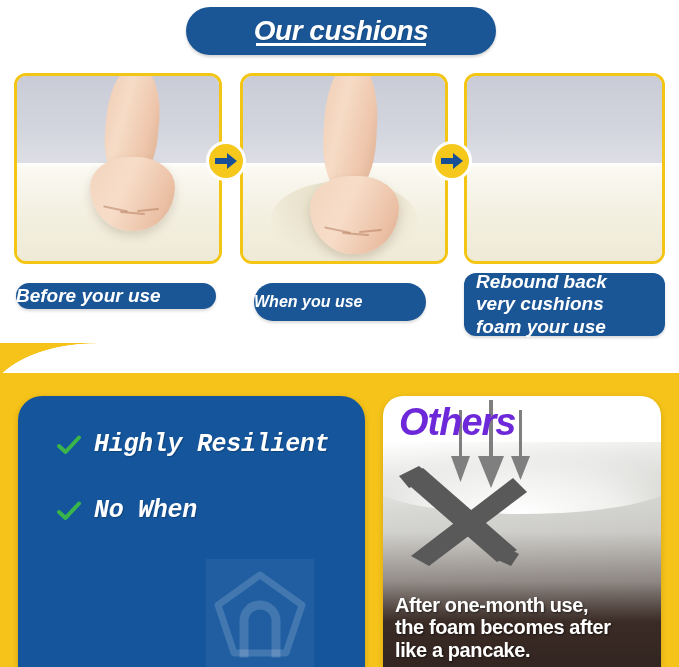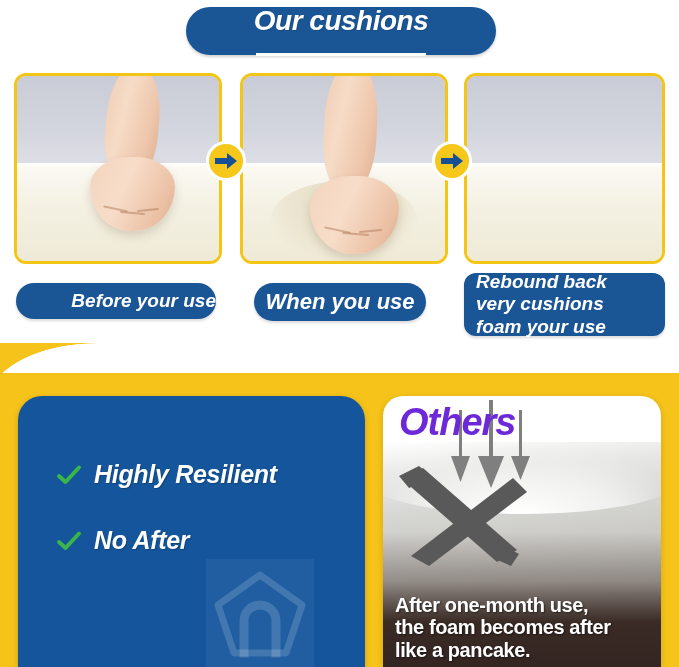--- a/index.html
+++ b/index.html
@@ -28,21 +28,21 @@
     height: 48px;
     background: #1a5595;
     border-radius: 24px;
     box-shadow: 0 2px 3px rgba(0,0,0,0.18);
     display: flex;
     align-items: center;
     justify-content: center;
   }
   .title-inner {
     position: relative;
-    padding-bottom: 20px;
+    padding-bottom: 0;
   }
   .title-text {
     display: block;
     color: #ffffff;
     font-size: 28px;
     font-weight: bold;
     font-style: italic;
     letter-spacing: -0.5px;
     line-height: 1;
     white-space: nowrap;
@@ -156,31 +156,30 @@
     background: #1a5595;
     color: #ffffff;
     font-weight: bold;
     font-style: italic;
     box-shadow: 0 2px 3px rgba(0,0,0,0.15);
     display: flex;
     align-items: center;
   }
   #caption-1 {
     left: 16px; top: 283px;
-    width: 200px; height: 36px;
+    width: 200px; height: 26px;
     border-radius: 19px;
-    justify-content: flex-end;
+    justify-content: flex-start;
     font-size: 19px;
   }
   #caption-2 {
     left: 254px; top: 283px;
     width: 172px; height: 38px;
     border-radius: 19px;
-    justify-content: center;
-    font-size: 22px;
+    font-size: 16px;
   }
   #caption-3 {
     left: 464px; top: 273px;
     width: 201px; height: 63px;
     border-radius: 12px;
     padding: 6px 0 6px 12px;
     box-sizing: border-box;
     flex-direction: column;
     align-items: flex-start;
     justify-content: center;
@@ -217,22 +216,23 @@
     width: 347px;
     height: 271px;
     background: #14559c;
     border-radius: 24px 24px 0 0;
     overflow: hidden;
     box-shadow: 0 2px 6px rgba(0,0,0,0.18);
   }
   .feature-list {
     position: absolute;
     left: 38px;
-    top: 64px;
+    top: 34px;
     right: 10px;
+    font-family: Liberation Mono, monospace;
   }
   .feature-item {
     display: flex;
     align-items: center;
     margin-bottom: 37px;
   }
   .check-icon {
     width: 26px;
     height: 26px;
     margin-right: 12px;
@@ -415,21 +415,21 @@
         <span class="feature-label">Highly Resilient</span>
       </div>
 
 
       <div class="feature-item">
         <span class="check-icon">
           <svg width="26" height="26" viewBox="0 0 26 26" aria-hidden="true">
             <path d="M3 14 L9.5 20 L23 5.5" fill="none" stroke="#3ab54a" stroke-width="4" stroke-linecap="round" stroke-linejoin="round"></path>
           </svg>
         </span>
-        <span class="feature-label">No After</span>
+        <span class="feature-label">No When</span>
       </div>
 
     </div>
   </div>
 
   <div class="watermark">
     <svg width="108" height="108" viewBox="0 0 108 108" aria-hidden="true">
       <polygon points="54,16 96,46 80,94 28,94 12,46" fill="none" stroke="rgba(255,255,255,0.16)" stroke-width="7" stroke-linejoin="round"></polygon>
       <path d="M38 94 L38 62 A16 16 0 0 1 70 62 L70 94" fill="none" stroke="rgba(255,255,255,0.16)" stroke-width="9" stroke-linecap="square"></path>
     </svg>

